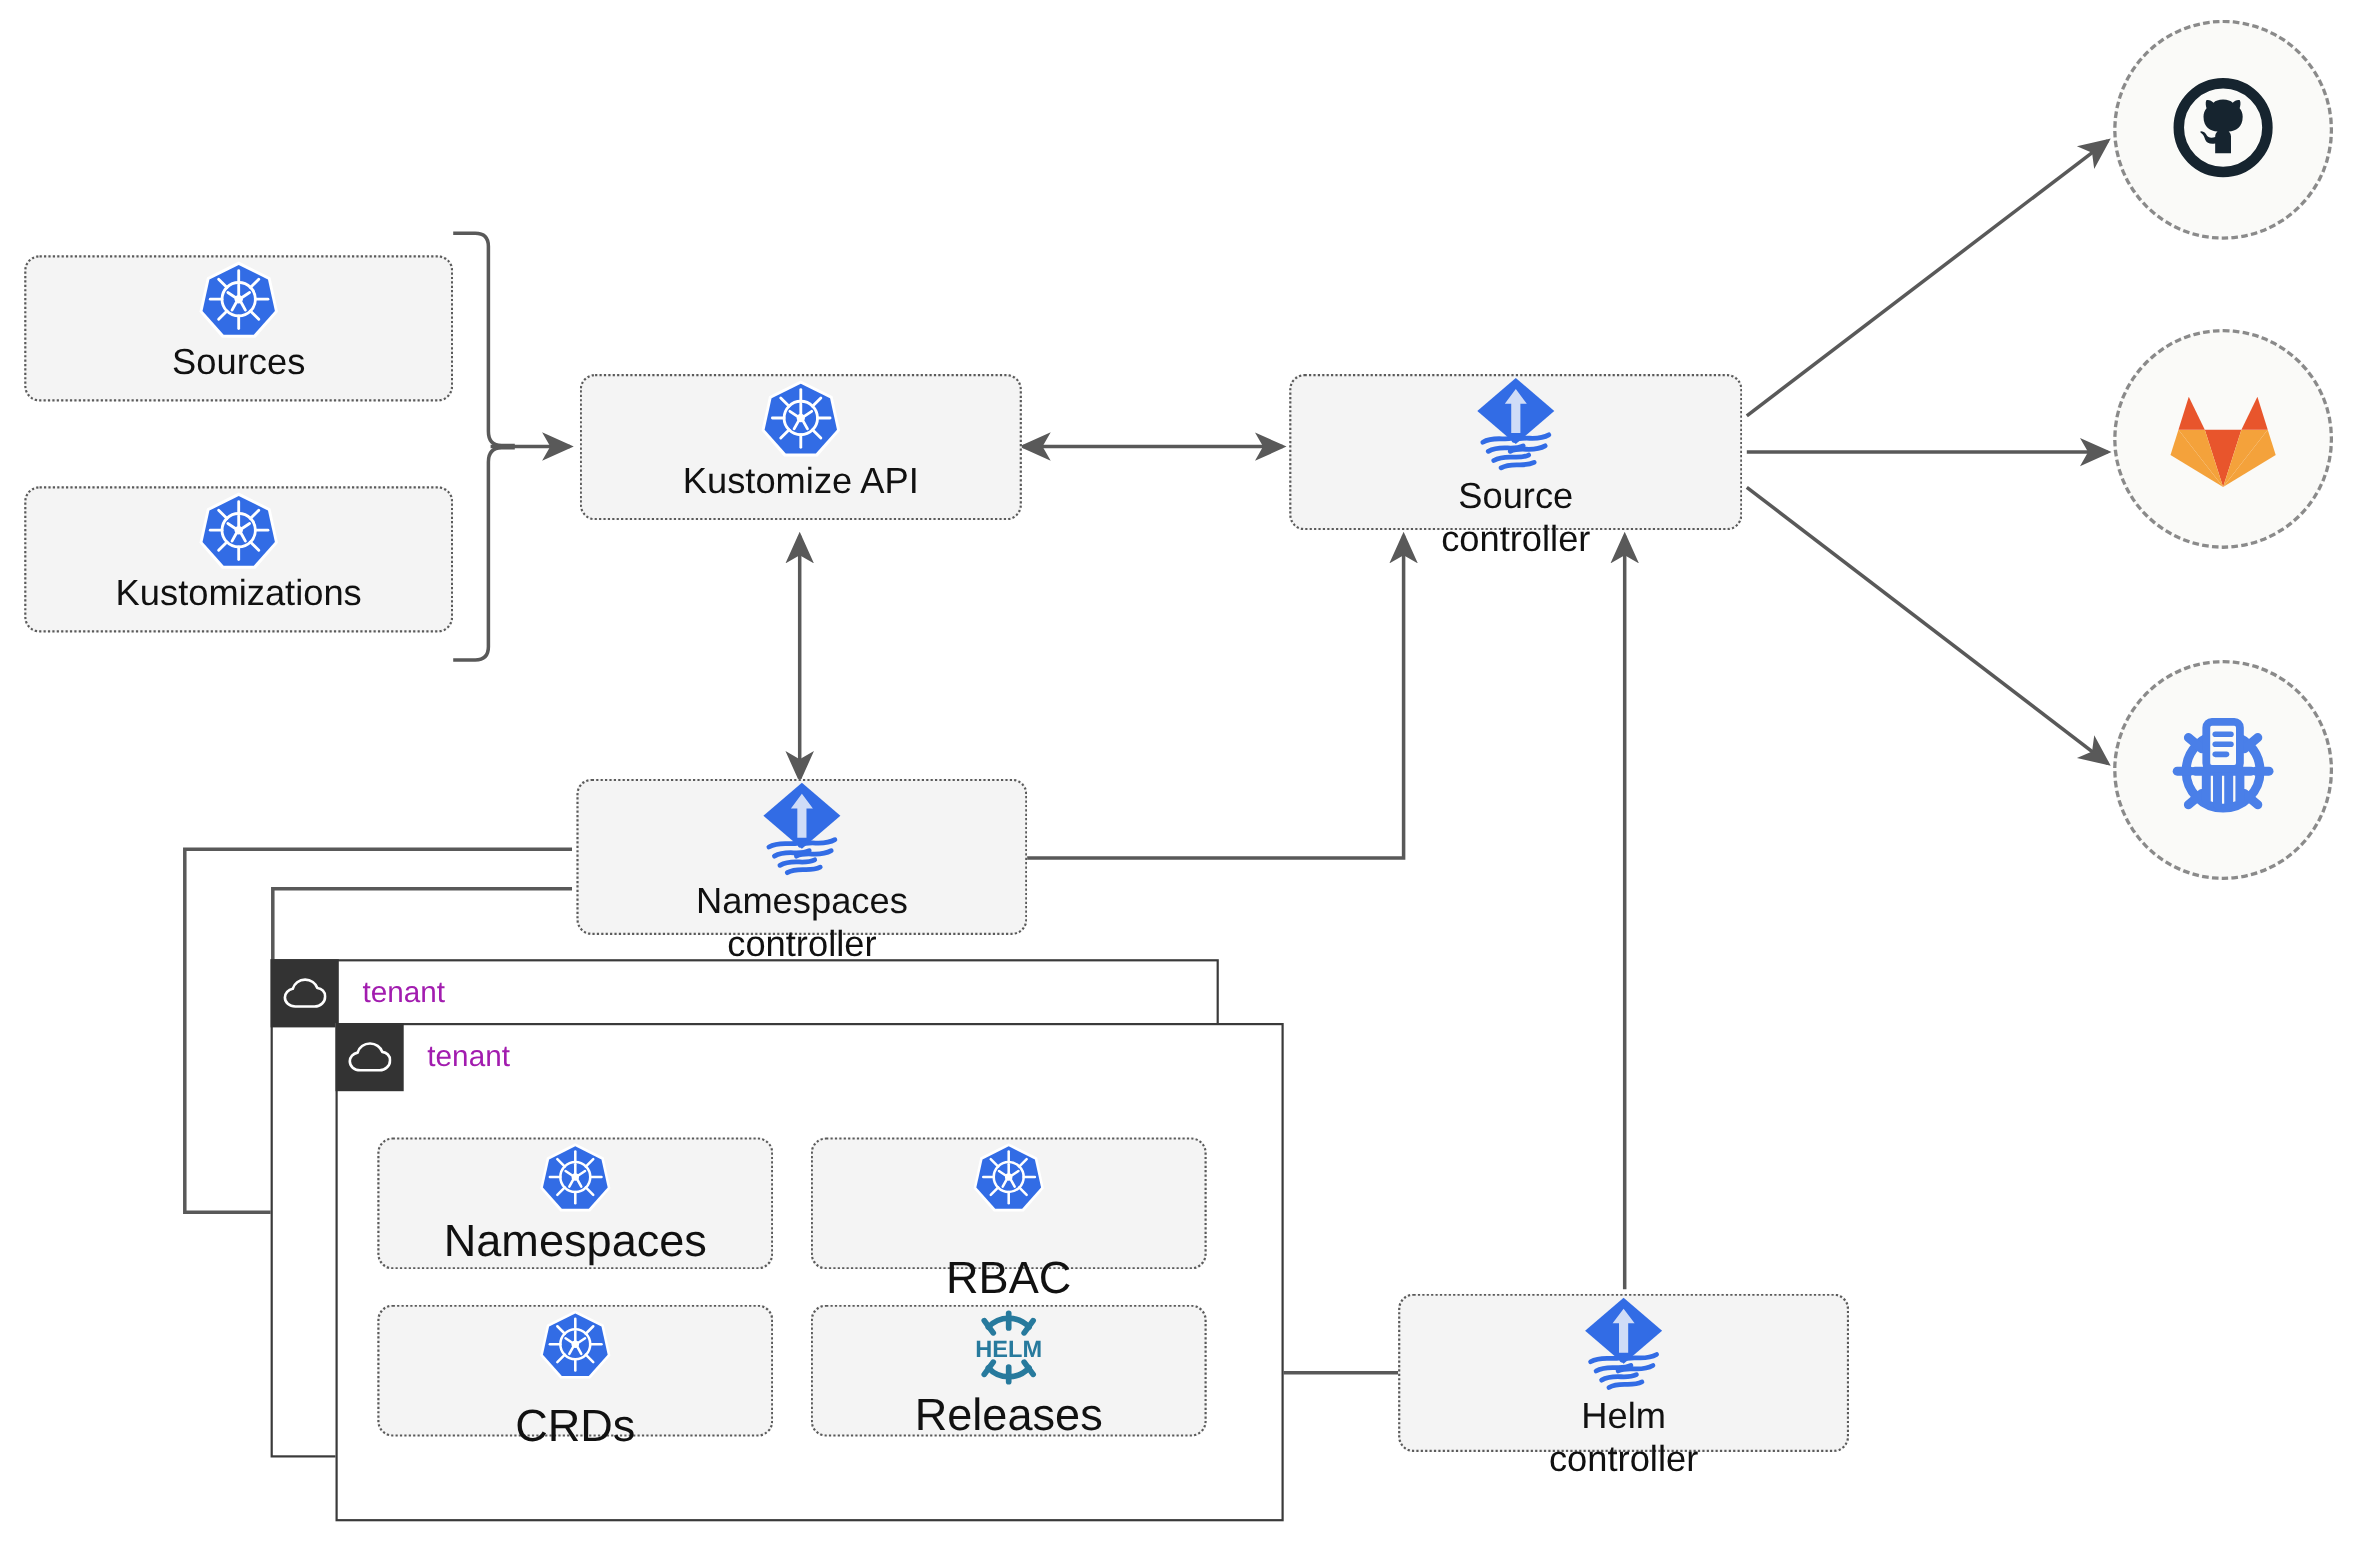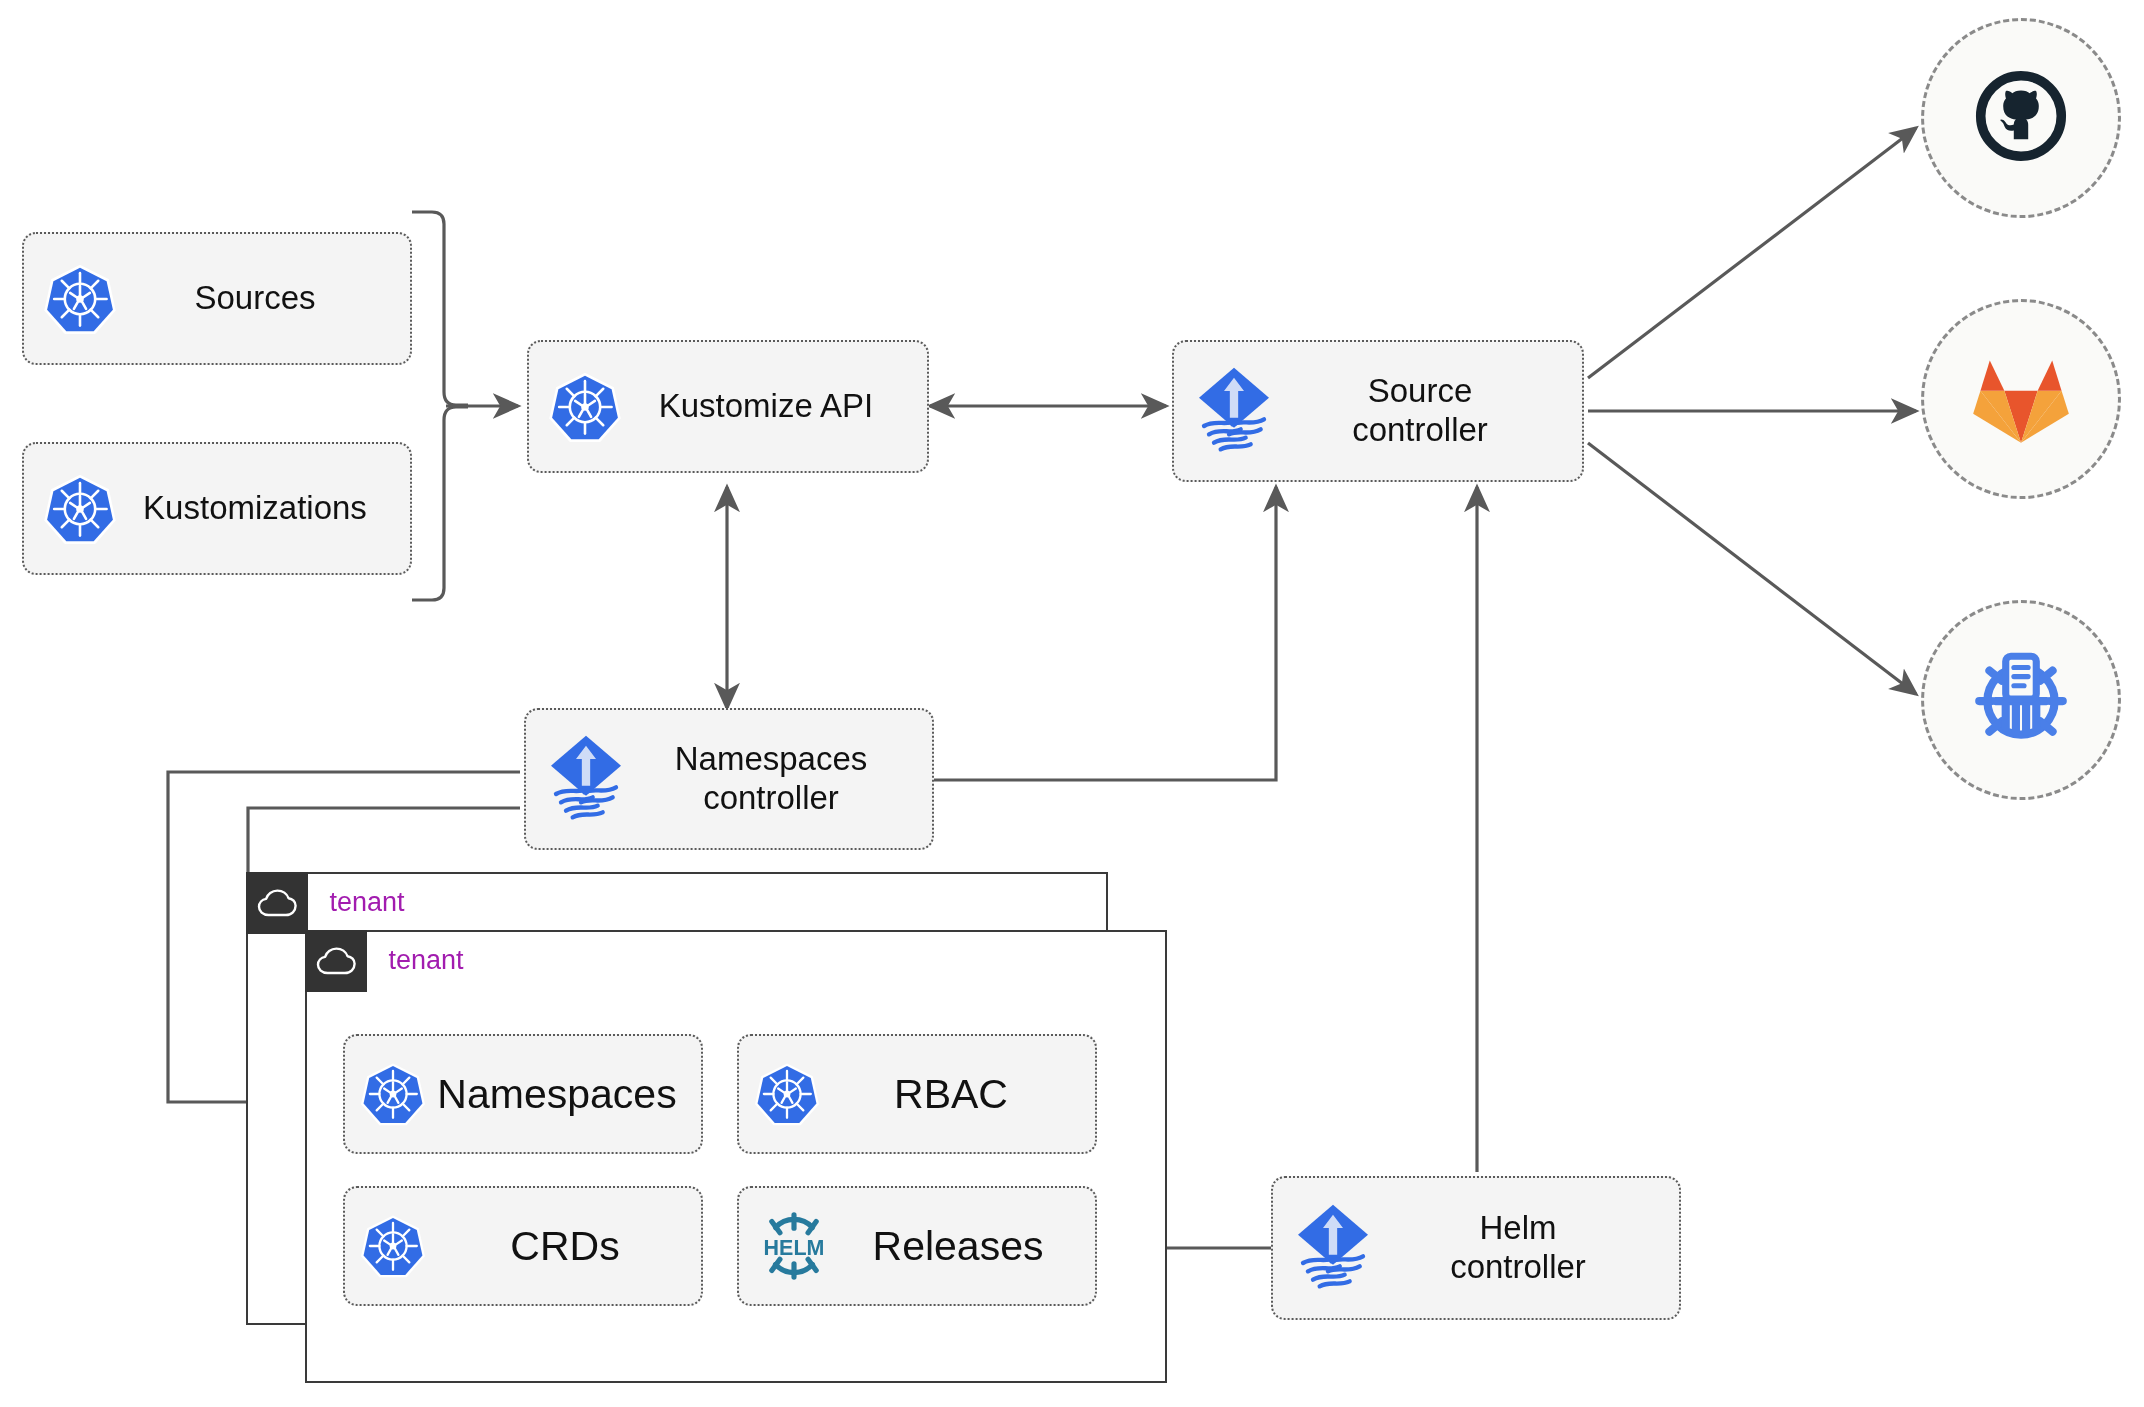--- a/index.html
+++ b/index.html
@@ -1,19 +1,19 @@
 <!DOCTYPE html>
 <html><head>
 <meta charset="utf-8">
 <style>
   html,body{margin:0;padding:0;background:#ffffff;}
   body{font-family:"Liberation Sans","DejaVu Sans",sans-serif;}
   #stage{position:relative;width:2144px;height:1407px;background:#fff;overflow:hidden;}
   svg.layer{position:absolute;left:0;top:0;width:2144px;height:1407px;}
-  .node{position:absolute;box-sizing:border-box;background:#f4f4f4;border:2.5px dotted #5a5a5a;border-radius:14px;display:flex;align-items:center;}
+  .node{position:absolute;box-sizing:border-box;background:#f4f4f4;border:2.5px dotted #5a5a5a;border-radius:14px;display:flex;align-items:center;flex-direction:column;}
   .node .ico{flex:0 0 auto;display:flex;align-items:center;justify-content:center;}
   .node .lbl{flex:1 1 auto;text-align:center;color:#111;line-height:1.18;}
   .circ{position:absolute;box-sizing:border-box;border:3px dashed #8a8a8a;border-radius:50%;background:#fafaf8;display:flex;align-items:center;justify-content:center;}
   .tenant{position:absolute;box-sizing:border-box;background:#ffffff;border:2.5px solid #3a3a3a;}
   .tenant-tab{position:absolute;left:-2.5px;top:-2.5px;height:62px;display:flex;align-items:center;}
   .tenant-tab .tbox{width:62px;height:62px;background:#333333;display:flex;align-items:center;justify-content:center;}
   .tenant-tab .tname{padding-left:22px;font-size:27px;color:#a21caf;}
   .big{font-size:33px;}
   .med{font-size:41px;}
 </style>
@@ -243,21 +243,21 @@
           <line x1="63" y1="42" x2="54" y2="48"></line>
             <line x1="42" y1="63" x2="47" y2="54"></line>
           <line x1="58" y1="63" x2="53" y2="54"></line>
         </g>
         <circle cx="50" cy="50" r="5" fill="#ffffff"></circle>
       </svg>
     </span>
     <span class="lbl med">Namespaces</span>
   </div>
 
-  <div class="node" style="left:737px;top:1034px;width:360px;height:120px;padding:0 14px;">
+  <div class="node" style="left:737px;top:1034px;width:360px;height:120px;padding:0 14px;gap:33px;">
     <span class="ico">
       <svg width="68" height="68" viewBox="0 0 100 100" aria-hidden="true">
         <path d="M50,5 L88,24 L97,65 L70,96 L30,96 L3,65 L12,24 Z" fill="#ffffff"></path>
         <path d="M50,9 L85,26.5 L93.3,64 L68,92.5 L32,92.5 L6.7,64 L15,26.5 Z" fill="#326ce5"></path>
         <g fill="none" stroke="#ffffff" stroke-width="3.4" stroke-linecap="round">
           <circle cx="50" cy="50" r="20"></circle>
           <line x1="50" y1="16" x2="50" y2="30"></line>
             <line x1="50" y1="70" x2="50" y2="85"></line>
           <line x1="16" y1="50" x2="30" y2="50"></line>
             <line x1="70" y1="50" x2="85" y2="50"></line>

